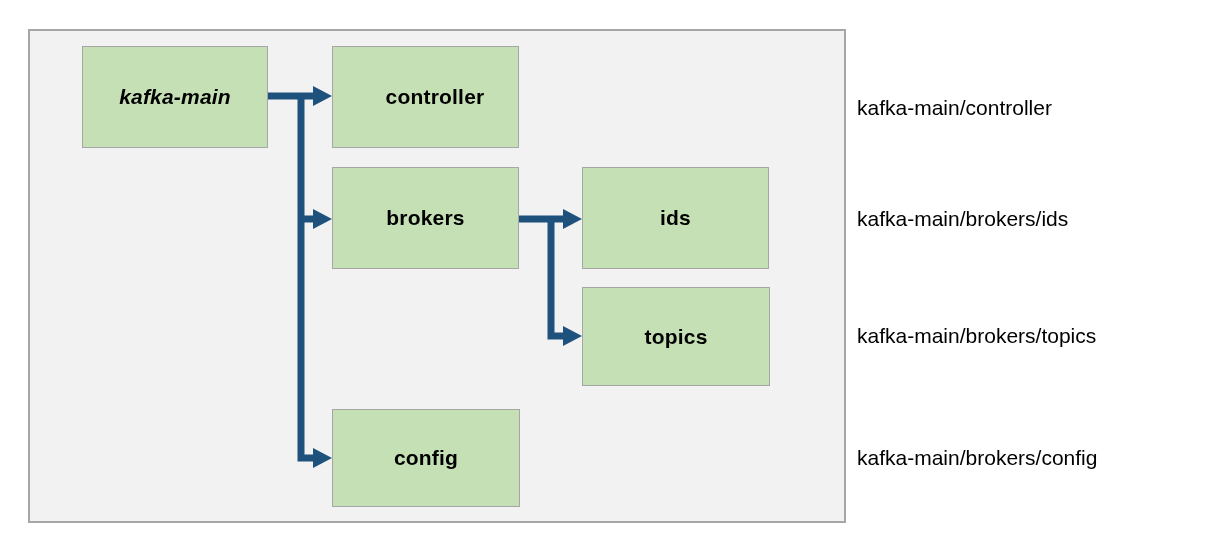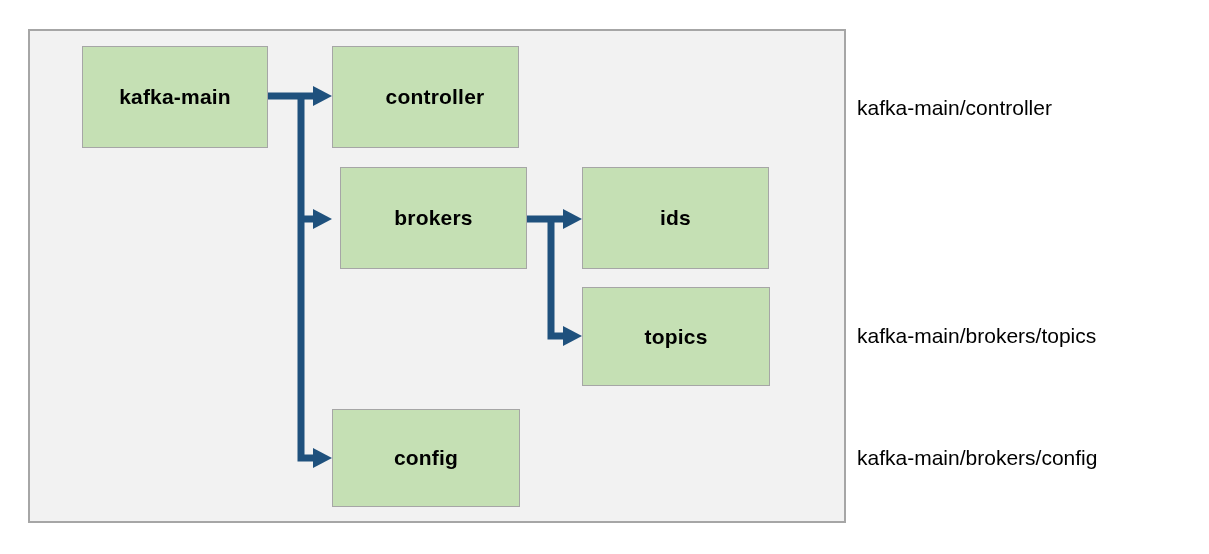--- a/index.html
+++ b/index.html
@@ -35,23 +35,23 @@
     background: var(--node-fill);
     border: 1.5px solid var(--node-border);
     display: flex;
     align-items: center;
     justify-content: center;
     font-size: 21px;
     font-weight: 600;
     color: var(--text);
     letter-spacing: 0.2px;
   }
-  .n-kafka-main { left: 82px;  top: 46px;  width: 186px; height: 102px; }
+  .n-kafka-main { left: 82px;  top: 46px;  width: 186px; height: 102px; font-style: italic; }
   .n-controller { left: 332px; top: 46px;  width: 187px; height: 102px; padding-left: 19px; }
-  .n-brokers    { left: 332px; top: 167px; width: 187px; height: 102px; margin-left: 8px; }
+  .n-brokers    { left: 332px; top: 167px; width: 187px; height: 102px; }
   .n-ids        { left: 582px; top: 167px; width: 187px; height: 102px; text-align: right; }
   .n-topics     { left: 582px; top: 287px; width: 188px; height: 99px;  }
   .n-config     { left: 332px; top: 409px; width: 188px; height: 98px; text-align: center;  }
   .edges-svg {
     position: absolute;
     left: 0; top: 0;
     width: 1209px; height: 554px;
     pointer-events: none;
   }
   .edges-svg path {
@@ -113,16 +113,17 @@
     <span>ids</span>
   </div>
   <div class="node n-topics">
     <span>topics</span>
   </div>
   <div class="node n-config">
     <span>config</span>
   </div>
 
   <div class="path-label pl-0">kafka-main/controller</div>
+  <div class="path-label pl-1">kafka-main/brokers/ids</div>
   <div class="path-label pl-3">kafka-main/brokers/config</div>
   <div class="path-label pl-2">kafka-main/brokers/topics</div>
 
 </div>
 
 </body></html>

